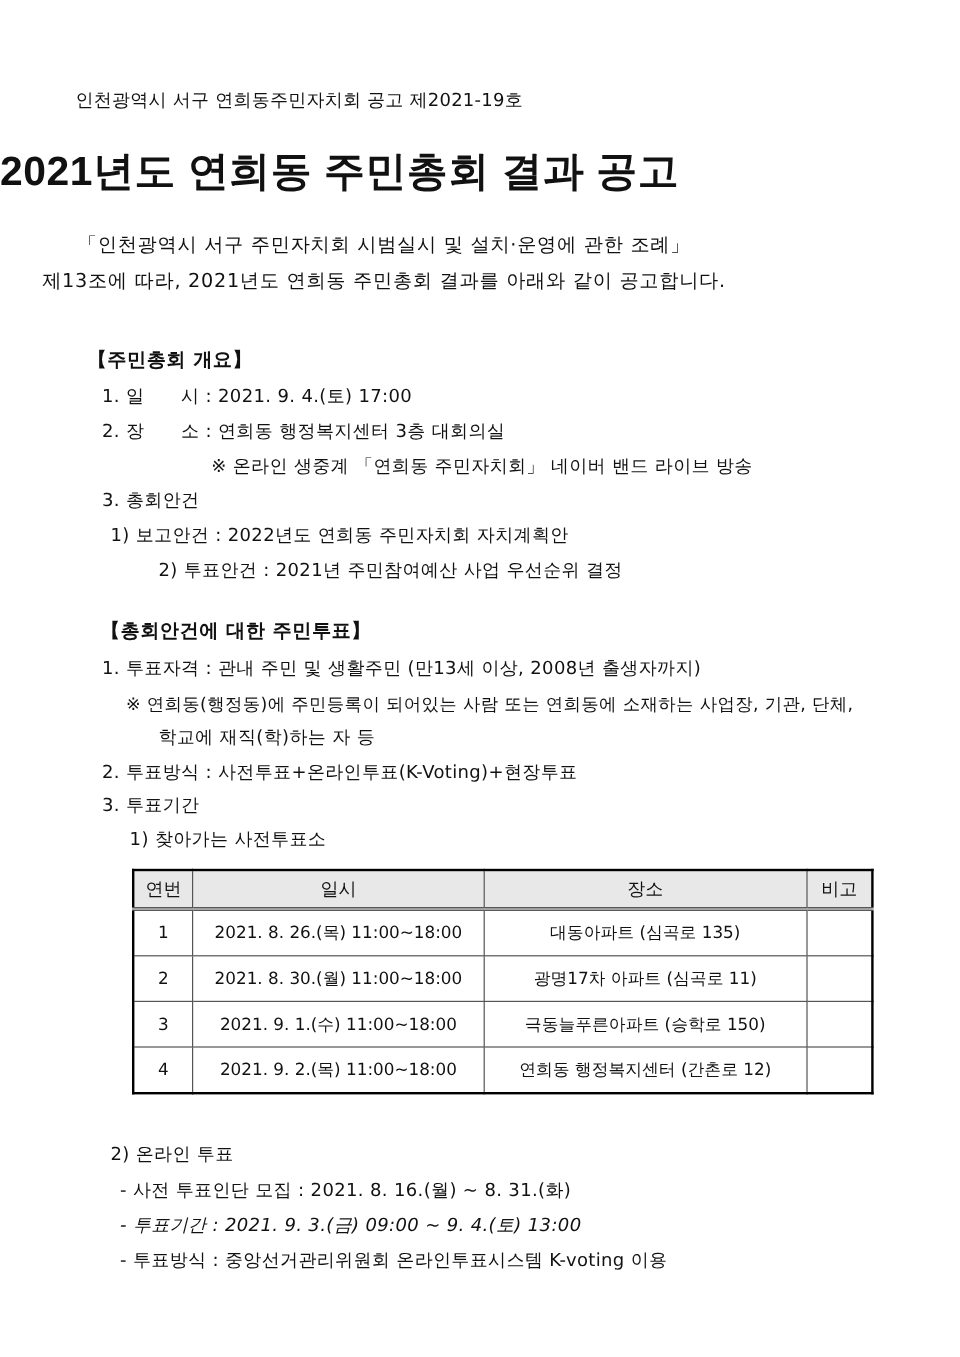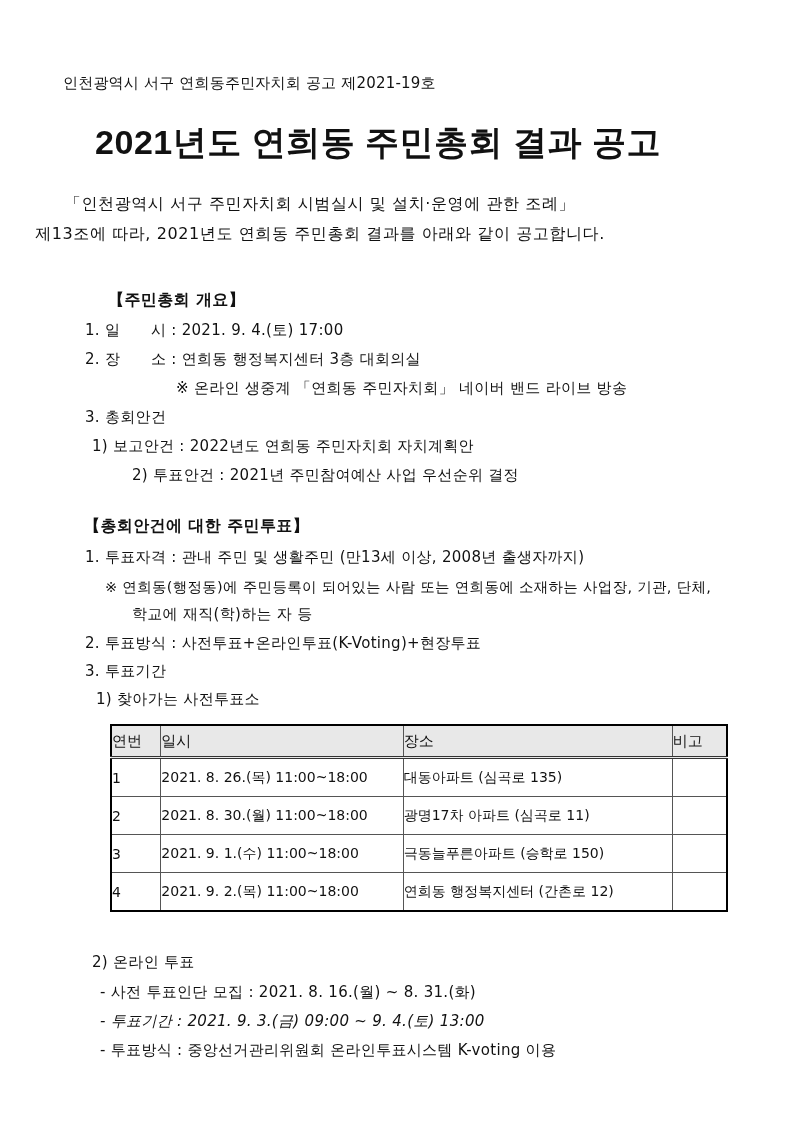--- a/index.html
+++ b/index.html
@@ -5,70 +5,69 @@
     html, body { margin: 0; padding: 0; background: #ffffff; }
     body {
       width: 800px; height: 1131px; position: relative; overflow: hidden;
       font-family: "DejaVu Sans", "Liberation Sans", sans-serif;
       color: #111;
     }
     .abs { position: absolute; white-space: nowrap; }
     .small { font-size: 15px; letter-spacing: 0.2px; }
     .body-text { font-size: 15px; letter-spacing: 0.3px; }
     .title {
-      left: 0; width: 640px; top: 120px; text-align: right;
+      left: 0; width: 640px; top: 120px; text-align: left;
       font-size: 34px; font-weight: bold; letter-spacing: 0.5px;
       font-family: "Liberation Sans", "DejaVu Sans", sans-serif;
-      margin-left: 21px;
     }
     .intro { left: 0; width: 640px; text-align: center; font-size: 16px; letter-spacing: 0.6px; }
     .section-head { font-size: 16px; font-weight: bold; letter-spacing: 0.4px; }
     table.vote {
       position: absolute; left: 110px; top: 724px; width: 618px;
       border-collapse: collapse; font-size: 14px;
       border: 2px solid #000;
     }
     table.vote th, table.vote td {
-      border: 1px solid #555; text-align: left; padding: 0; height: 37px;
+      border: 1px solid #555; text-align: center; padding: 0; height: 37px;
       font-weight: normal;
     }
     table.vote th { background: #e8e8e8; height: 30px; font-size: 15px; border-bottom: 3px double #333; }
     table.vote col.c1 { width: 50px; }
     table.vote col.c2 { width: 243px; }
     table.vote col.c3 { width: 270px; }
     table.vote col.c4 { width: 55px; }
   </style>
 </head>
 <body>
 
 <div class="abs small" style="left:63px; top:74px;">인천광역시 서구 연희동주민자치회 공고 제2021-19호</div>
 
 <div class="abs title">2021년도 연희동 주민총회 결과 공고</div>
 
 <div class="abs intro" style="top:194px;">「인천광역시 서구 주민자치회 시범실시 및 설치·운영에 관한 조례」</div>
 <div class="abs intro" style="top:224px;">제13조에 따라, 2021년도 연희동 주민총회 결과를 아래와 같이 공고합니다.</div>
 
 <div>
-  <div class="abs section-head" style="left:73px; top:290px;margin-left:35px;">【주민총회 개요】</div>
+  <div class="abs section-head" style="left:73px; top:290px;">【주민총회 개요】</div>
   <div class="abs body-text" style="left:85px; top:321px;">1. 일　　시 : 2021. 9. 4.(토) 17:00</div>
   <div class="abs body-text" style="left:85px; top:350px;">2. 장　　소 : 연희동 행정복지센터 3층 대회의실</div>
   <div class="abs body-text" style="left:176px; top:379px;">※ 온라인 생중계 「연희동 주민자치회」 네이버 밴드 라이브 방송</div>
   <div class="abs body-text" style="left:85px; top:408px;">3. 총회안건</div>
   <div class="abs body-text" style="left:92px; top:437px;">1) 보고안건 : 2022년도 연희동 주민자치회 자치계획안</div>
   <div class="abs body-text" style="left:92px; top:466px;margin-left:40px;">2) 투표안건 : 2021년 주민참여예산 사업 우선순위 결정</div>
 </div>
 
 <div>
   <div class="abs section-head" style="left:73px; top:516px;margin-left:11px;">【총회안건에 대한 주민투표】</div>
   <div class="abs body-text" style="left:85px; top:548px;">1. 투표자격 : 관내 주민 및 생활주민 (만13세 이상, 2008년 출생자까지)</div>
   <div class="abs body-text" style="left:105px; top:578px; font-size:14.5px;">※ 연희동(행정동)에 주민등록이 되어있는 사람 또는 연희동에 소재하는 사업장, 기관, 단체,</div>
   <div class="abs body-text" style="left:132px; top:605px;">학교에 재직(학)하는 자 등</div>
   <div class="abs body-text" style="left:85px; top:634px;text-align:right;">2. 투표방식 : 사전투표+온라인투표(K-Voting)+현장투표</div>
   <div class="abs body-text" style="left:85px; top:662px;">3. 투표기간</div>
-  <div class="abs body-text" style="left:96px; top:690px;">1) 찾아가는 사전투표소</div>
+  <div class="abs body-text" style="left:108px; top:690px;">1) 찾아가는 사전투표소</div>
 
   <table class="vote">
     <colgroup>
         <col class="c1">
         <col class="c2">
         <col class="c3">
         <col class="c4">
       </colgroup>
     <thead>
       <tr>

